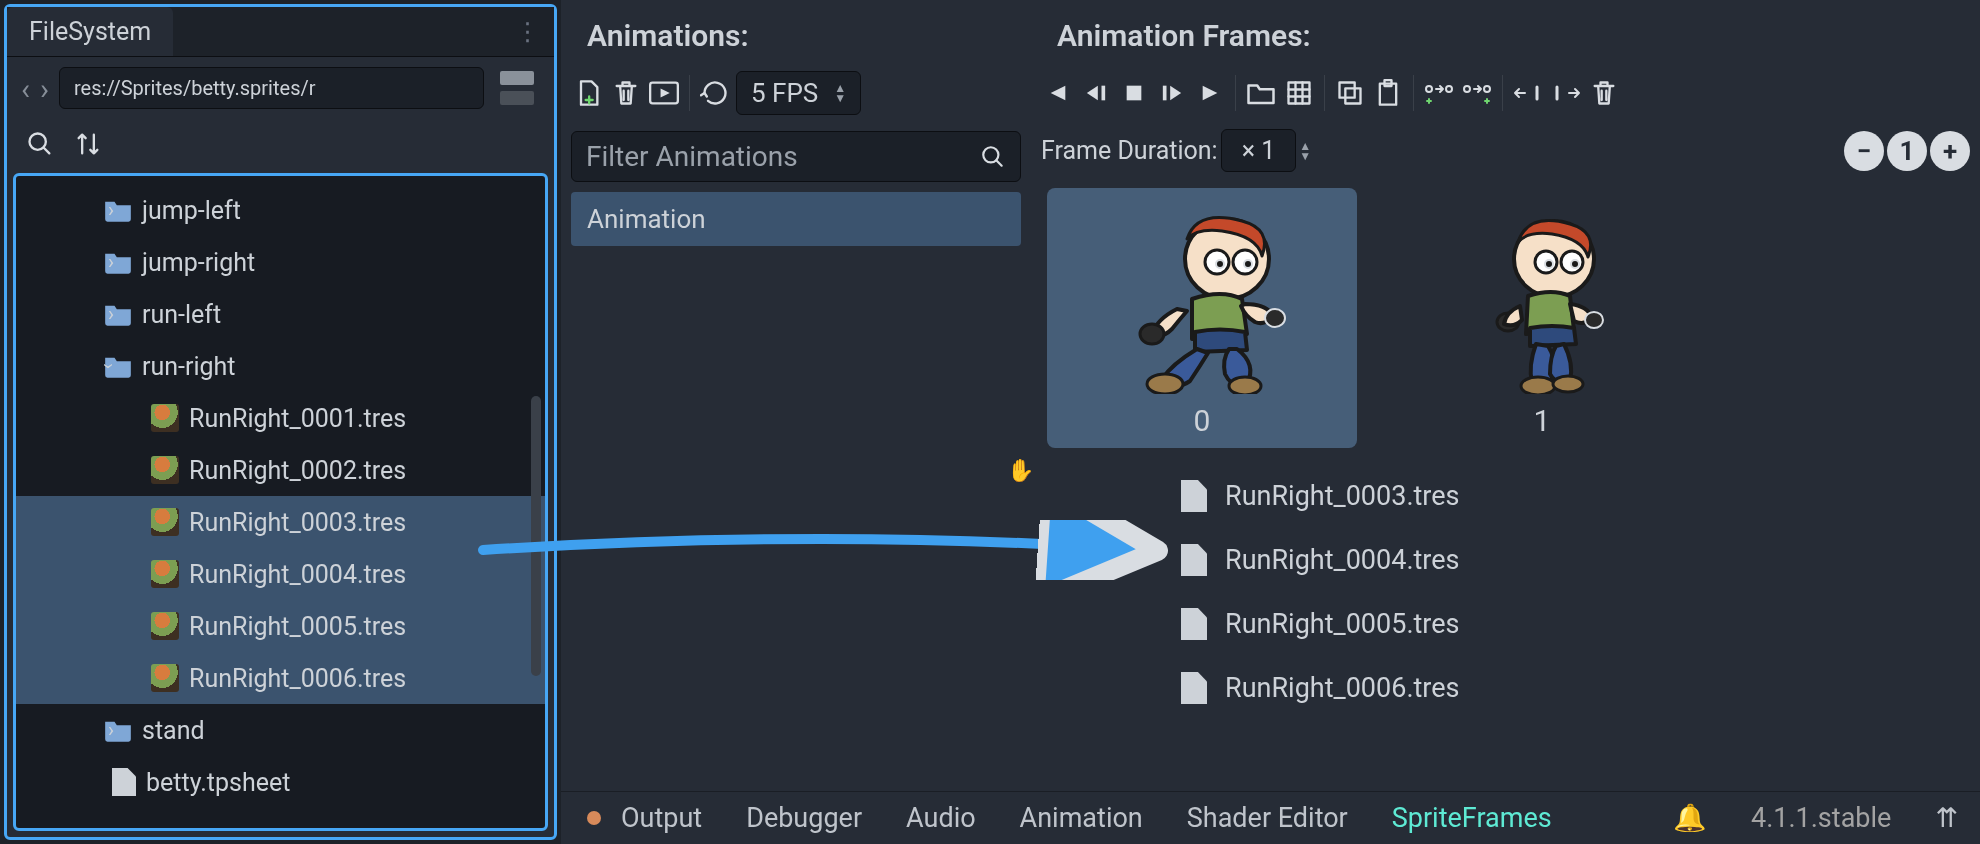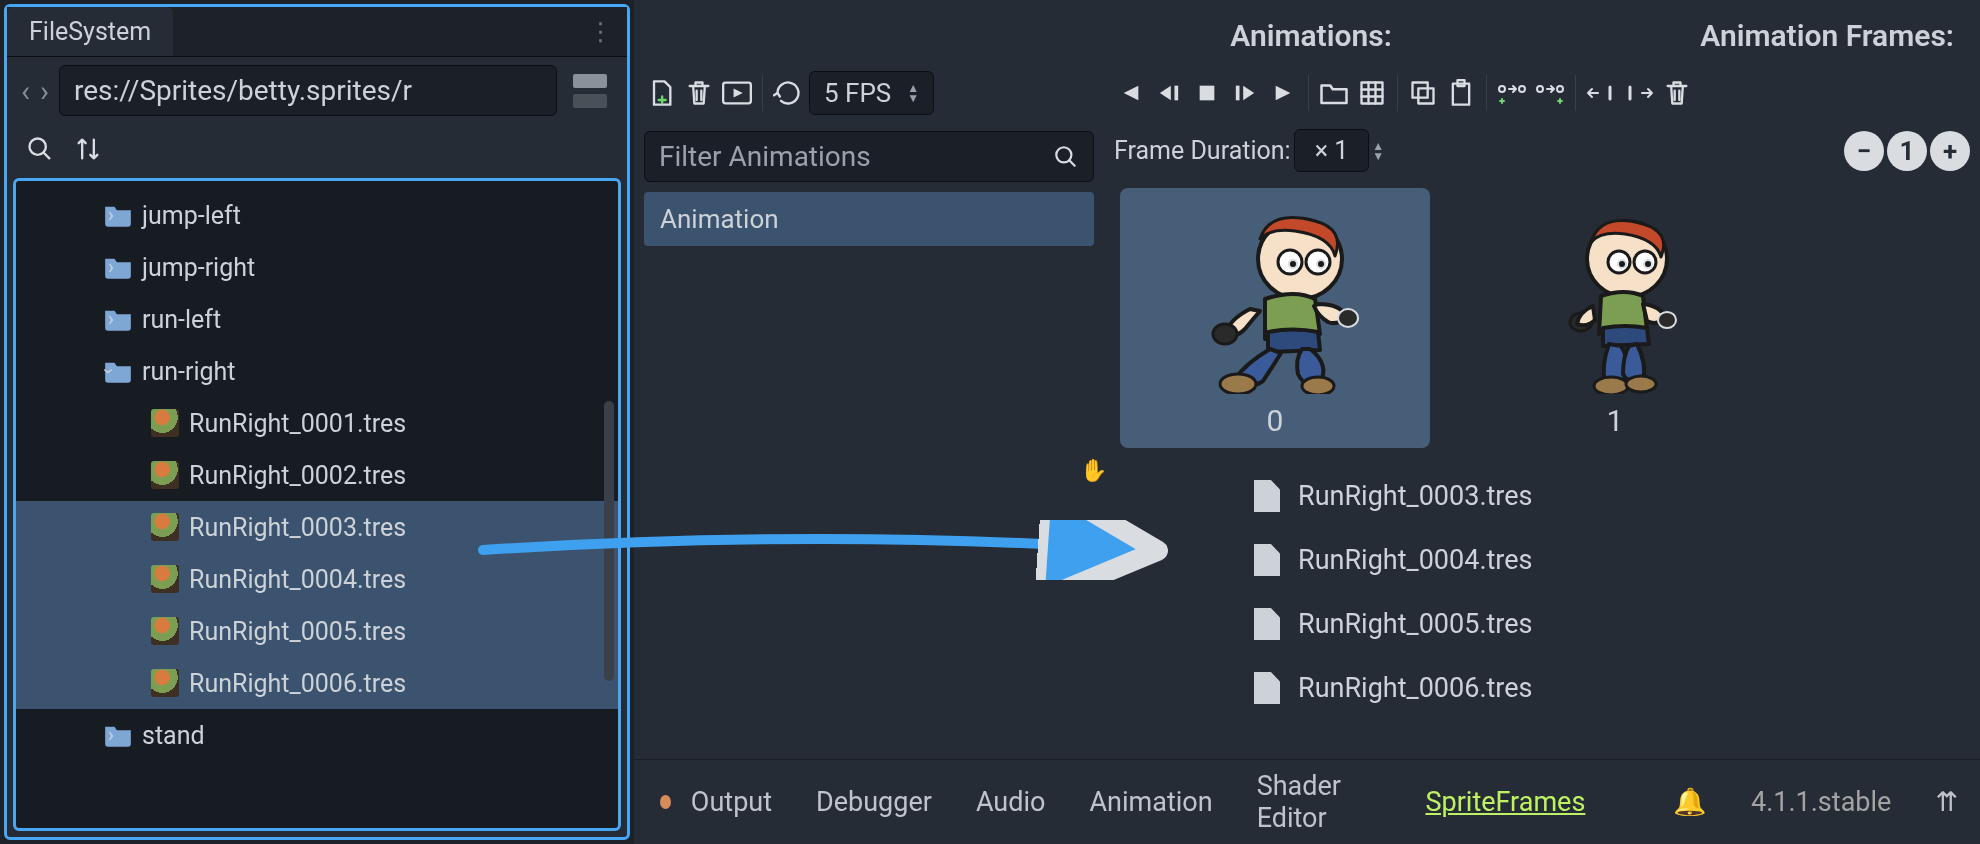--- a/index.html
+++ b/index.html
@@ -1,28 +1,28 @@
 <!DOCTYPE html>
 <html><head>
 <meta charset="utf-8">
 <style>
 * { margin:0; padding:0; box-sizing:border-box; font-family:-apple-system,BlinkMacSystemFont,"Segoe UI",Roboto,sans-serif; }
 body { background:#1d2229; color:#cdd2d8; width:1980px; height:844px; overflow:hidden; font-size:25px; }
 .root { display:flex; height:100%; }
 
 
-.fs-panel { width:626px; border:3px solid #47a7f5; border-radius:6px; margin:4px; background:#262c36; display:flex; flex-direction:column; }
+.fs-panel { width:553px; border:3px solid #47a7f5; border-radius:6px; margin:4px; background:#262c36; display:flex; flex-direction:column; }
 .fs-tabbar { display:flex; align-items:center; height:50px; background:#1d2229; border-bottom:1px solid #0c0e12; }
 .fs-tab { background:#262c36; padding:10px 22px; border-top-left-radius:6px; border-top-right-radius:6px; color:#cdd2d8; }
 .fs-tabbar .spacer { flex:1; }
 .dots { color:#6a7280; padding:0 14px; }
 
 .fs-nav { display:flex; align-items:center; gap:10px; padding:8px 14px; }
 .chev { color:#868e98; font-size:30px; cursor:pointer; }
-.path-field { flex:1; background:#1b2028; border:1px solid #0c0e12; border-radius:6px; padding:8px 14px; color:#cdd2d8; font-size:28px; }
+.path-field { flex:1; background:#1b2028; border:1px solid #0c0e12; border-radius:6px; padding:8px 14px; color:#cdd2d8; font-size:20px; }
 .view-toggle { width:46px; height:46px; display:flex; flex-direction:column; gap:6px; padding:6px; }
 .view-toggle .bar { flex:1; background:#8a919a; border-radius:2px; }
 .view-toggle .bar.dim { background:#4a5058; }
 
 .fs-filter { display:flex; align-items:center; gap:10px; padding:6px 14px 10px; }
 .filter-input { flex:1; background:#1b2028; border:1px solid #0c0e12; border-radius:6px; padding:8px 14px; color:#9aa1aa; font-size:24px; }
 .icon-btn { width:38px; height:38px; display:flex; align-items:center; justify-content:center; color:#cdd2d8; cursor:pointer; }
 
 .fs-tree-wrap { flex:1; border:3px solid #47a7f5; border-radius:6px; margin:0 6px 6px 6px; background:#171b22; overflow:auto; position:relative; }
 .tree { padding:8px 0 8px 0; }
@@ -30,21 +30,21 @@
 .tree-row.file { padding-left:135px; }
 .tree-row .arrow { position:absolute; left:92px; color:#cdd2d8; font-size:20px; }
 .tree-row .folder { color:#7fa7d6; }
 .tree-row.sel { background:#3b536e; }
 .tree-row .sprite { width:28px; height:28px; background:radial-gradient(circle at 40% 30%, #d77c3e 0 30%, #7c9e52 30% 60%, #3d2f22 60% 100%); border-radius:3px; }
 .tree-row .tpsheet { width:24px; height:28px; background:#cdd2d8; clip-path:polygon(0 0,65% 0,100% 30%,100% 100%,0 100%); }
 .scrollbar-stub { position:absolute; right:4px; top:220px; width:10px; height:280px; background:#3a4049; border-radius:5px; }
 
 
 .right { flex:1; display:flex; flex-direction:column; background:#262c36; }
-.headers { display:flex; padding:18px 26px 6px;justify-content:flex-end; }
+.headers { display:flex; padding:18px 26px 6px; }
 .headers .hcol { font-size:30px; font-weight:600; }
 .headers .h1 { width:470px; }
 
 .toolbar-row { display:flex; }
 .anim-col { width:470px; padding:6px 10px 6px 10px; }
 .frames-col { flex:1; padding:6px 10px 6px 10px; }
 
 .tbar { display:flex; align-items:center; gap:4px; height:56px; }
 .tbar .sep { width:1px; height:36px; background:#3a4049; margin:0 4px; }
 .tbar .ic { width:34px; height:34px; display:flex; align-items:center; justify-content:center; color:#d9dde2; cursor:pointer; }
@@ -67,21 +67,21 @@
 .frame-card.sel { background:#465e78; }
 .frame-card .sprite-fig { position:absolute; top:26px; left:50%; transform:translateX(-50%); width:170px; height:180px; }
 
 .drag-list { padding:0 6px 0 140px; }
 .drag-row { display:flex; align-items:center; gap:18px; height:64px; font-size:27px; }
 .drag-row .file-ic { width:26px; height:32px; background:#cdd2d8; clip-path:polygon(0 0,65% 0,100% 30%,100% 100%,0 100%); }
 .grab-cursor { position:absolute; font-size:22px; color:#fff; }
 
 .bottom-tabs { display:flex; align-items:center; gap:44px; padding:10px 26px; font-size:27px; color:#bfc4cb; border-top:1px solid #1a1e25; }
 .bottom-tabs .dot { width:14px; height:14px; border-radius:50%; background:#d78a5a; margin-right:-24px; }
-.bottom-tabs .active { color:#bef264;text-decoration:underline; }
+.bottom-tabs .active { color:#5eead4; }
 .bottom-tabs .spacer { flex:1; }
 .bottom-tabs .ver { color:#a3a3a3; }
 .bottom-tabs .bell { color:#5a616b; }
 
 
 .drag-arrow { position:absolute; left:478px; top:520px; width:690px; height:60px; pointer-events:none; }
 
 
 svg { stroke:#d9dde2; stroke-width:2; fill:none; stroke-linecap:round; stroke-linejoin:round; }
 svg.fill { fill:#d9dde2; stroke:none; }
@@ -178,20 +178,24 @@
             <span class="sprite"></span>
             <span>RunRight_0006.tres</span>
           </div>
 
         <div class="tree-row">
           <span class="arrow">›</span>
           <svg class="fill folder" width="28" height="24" viewBox="0 0 24 20">
               <path fill="#7fa7d6" stroke="none" d="M1 3h8l2 3h12v12a2 2 0 0 1-2 2H3a2 2 0 0 1-2-2z"></path>
             </svg>
           <span>stand</span>
+        </div>
+        <div class="tree-row" style="padding-left:96px;">
+          <span class="tpsheet"></span>
+          <span>betty.tpsheet</span>
         </div>
       </div>
       <div class="scrollbar-stub"></div>
     </div>
   </div>
 
   <div class="right">
     <div class="headers">
       <div class="hcol h1">Animations:</div>
       <div class="hcol">Animation Frames:</div>

